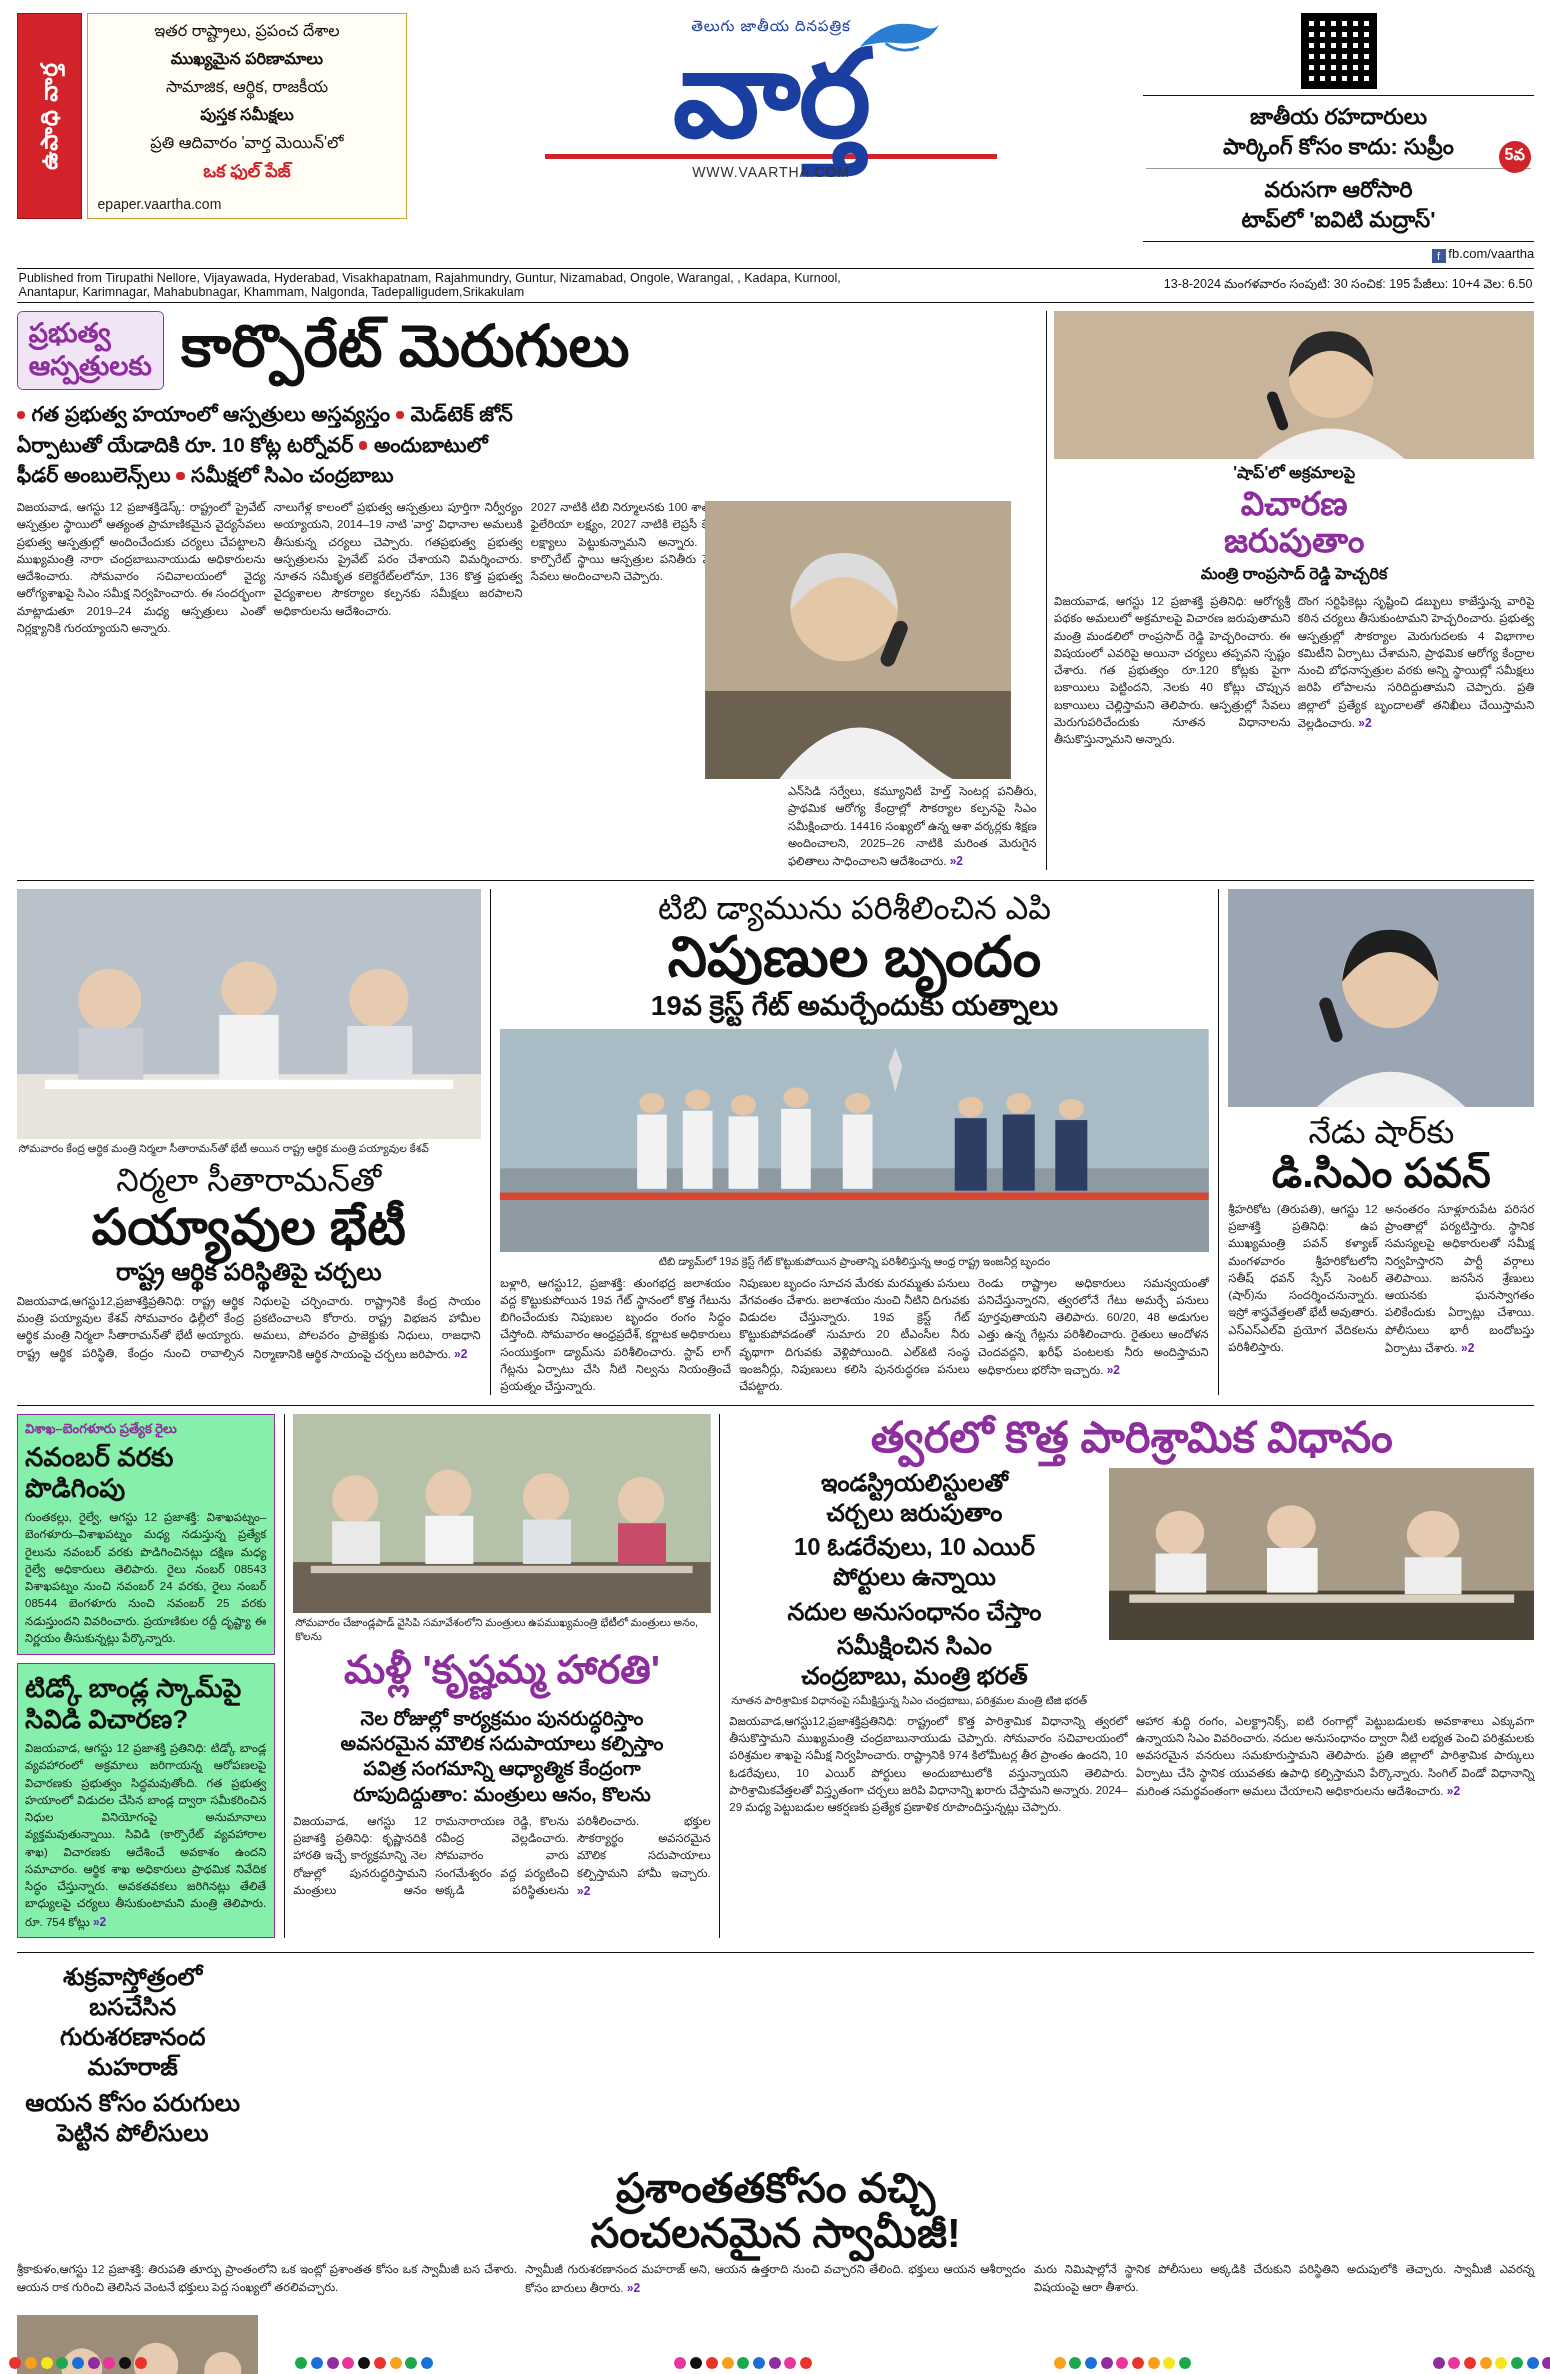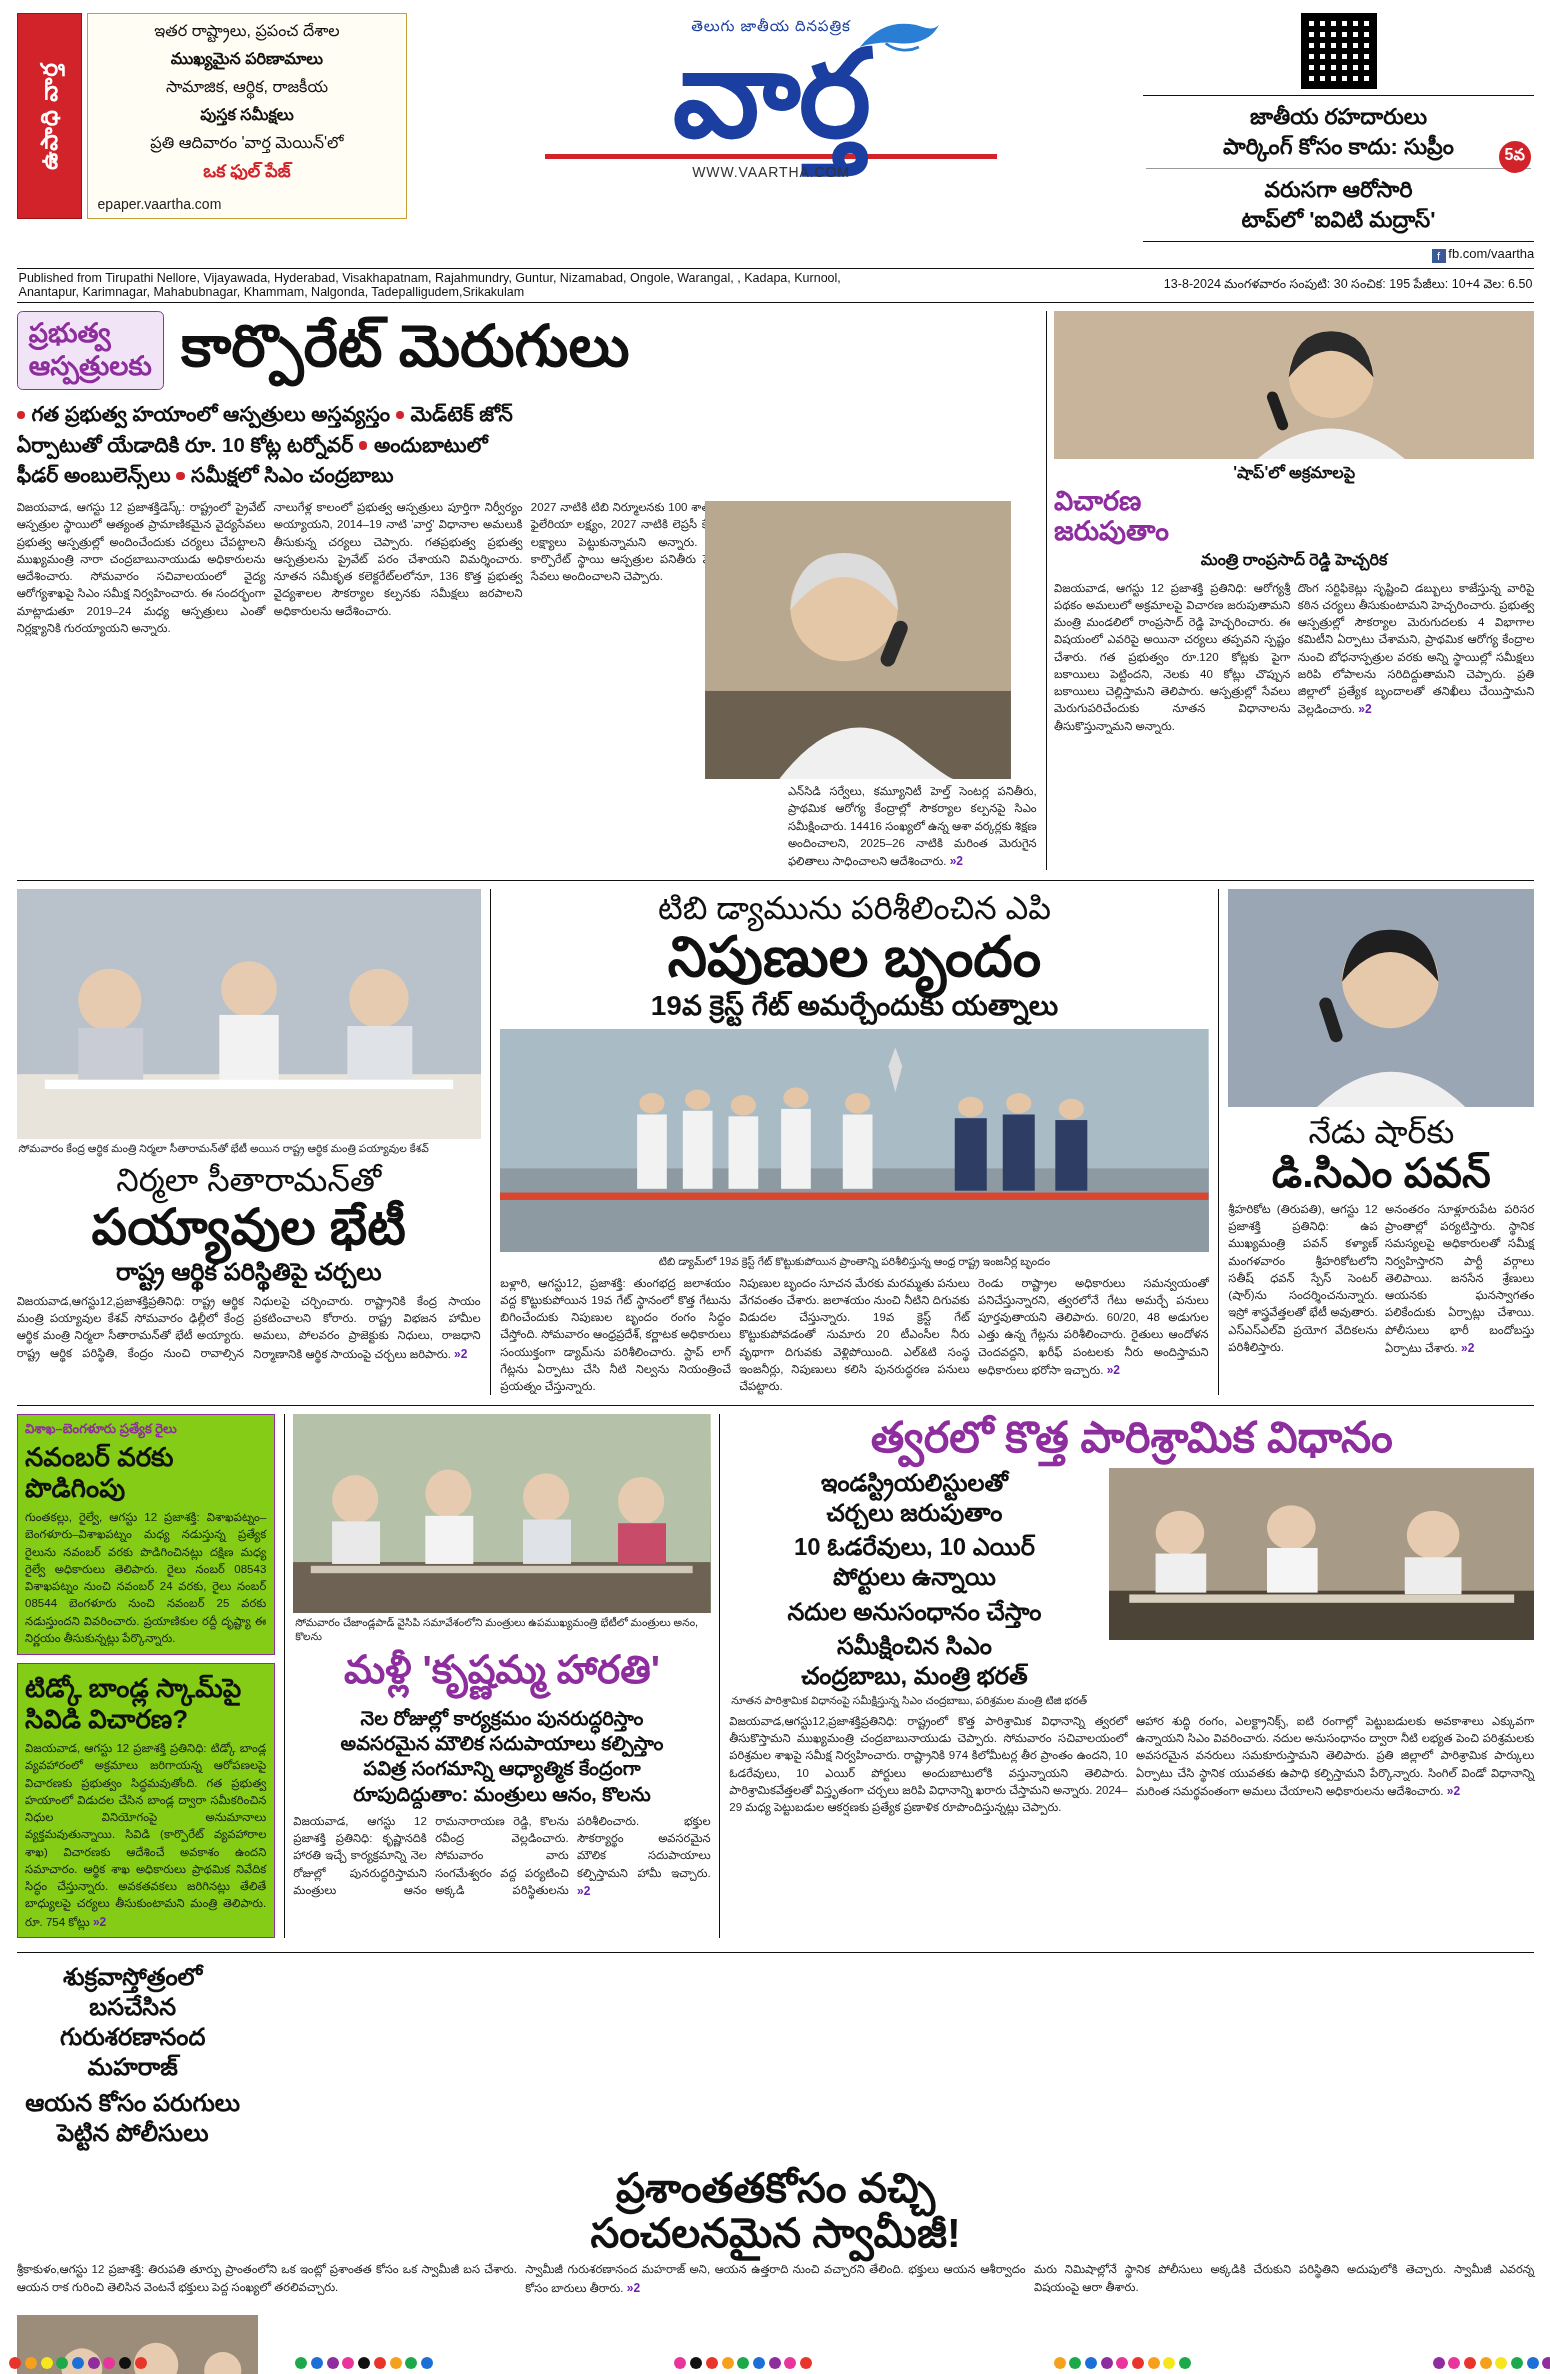--- a/index.html
+++ b/index.html
@@ -88,42 +88,42 @@
     display:inline-block; background:#f2e4f7; border:1.9px solid #8d2d9e; color:#8d2d9e;
     font-size:27px; font-weight:bold; line-height:1.22; padding:5.6px 11px; border-radius:5.6px; vertical-align:top;
   }
   .lead-head { font-size:58px; font-weight:bold; color:#111; line-height:1.05; display:inline-block; margin-left:13px; vertical-align:top; padding-top:5.6px;}
   .bullets { margin-top:9.3px; font-size:20.4px; font-weight:bold; line-height:1.5; }
   .dot { display:inline-block; width:8.3px; height:8.3px; background:#d2232a; border-radius:50%; margin:0 6.5px 1.9px 0; }
 
   .lead-body { display:flex; gap:8.3px; margin-top:8.3px; }
   .lead-body .col { flex:1; }
 
-  .side-head { font-size:27px; font-weight:bold; color:#8d2d9e; line-height:1.12; }
+  .side-head { font-size:33px; font-weight:bold; color:#8d2d9e; line-height:1.12; text-align:center; }
   .side-sub { font-size:16px; font-weight:bold; text-align:center; margin-top:4.6px; }
 
   
   .row2 { display:flex; gap:9.3px; margin-top:9.3px; border-top:1.9px solid #111; padding-top:8.3px; }
   .r2a { width:464px; }
   .r2b { flex:1; border-left:1.9px solid #111; border-right:1.9px solid #111; padding:0 9.3px; }
   .r2c { width:306px; }
 
   .h-center { text-align:center; }
   .h1 { font-size:32px; font-weight:normal; line-height:1.2; }
   .h2 { font-size:50px; font-weight:bold; line-height:1.08; }
   .h3 { font-size:24px; font-weight:bold; line-height:1.25; }
   .h4 { font-size:19.5px; font-weight:bold; line-height:1.3; }
 
   
   .row3 { display:flex; gap:9.3px; margin-top:9.3px; border-top:1.9px solid #111; padding-top:8.3px; }
   .r3a { width:258px; }
   .r3b { width:436px; border-left:1.9px solid #111; border-right:1.9px solid #111; padding:0 8.3px; }
   .r3c { flex:1; }
 
-  .boxed { border:1.9px solid #8d2d9e; background:#84cc16; padding:6.5px 7.4px; }
+  .boxed { border:1.9px solid #8d2d9e; background:#86efac; padding:6.5px 7.4px; }
   .boxed .bh { font-size:13px; color:#8d2d9e; font-weight:bold; }
   .boxed .bt { font-size:26px; font-weight:bold; line-height:1.2; color:#111; margin:2.8px 0 4.6px; }
 
   
   .row4 { display:flex; gap:18px; margin-top:14px; border-top:1.9px solid #111; padding-top:8.3px;flex-direction:column; }
   .r4a { width:232px; text-align:center; }
   .r4b { flex:1; }
   .r4c { width:241px;text-align:center; }
 
   

